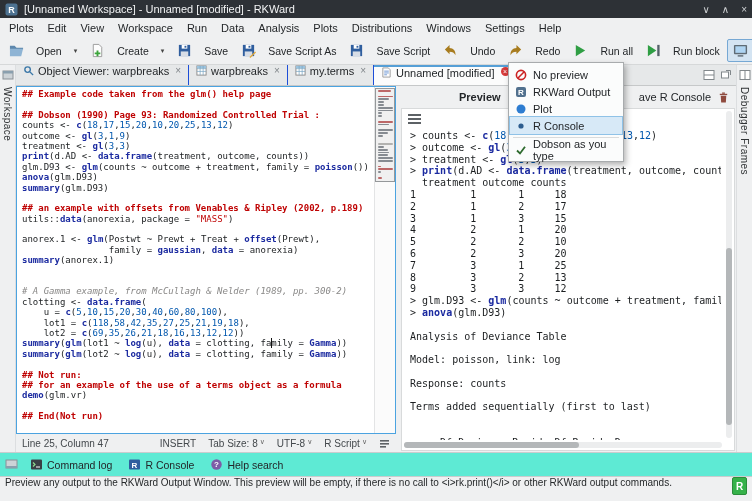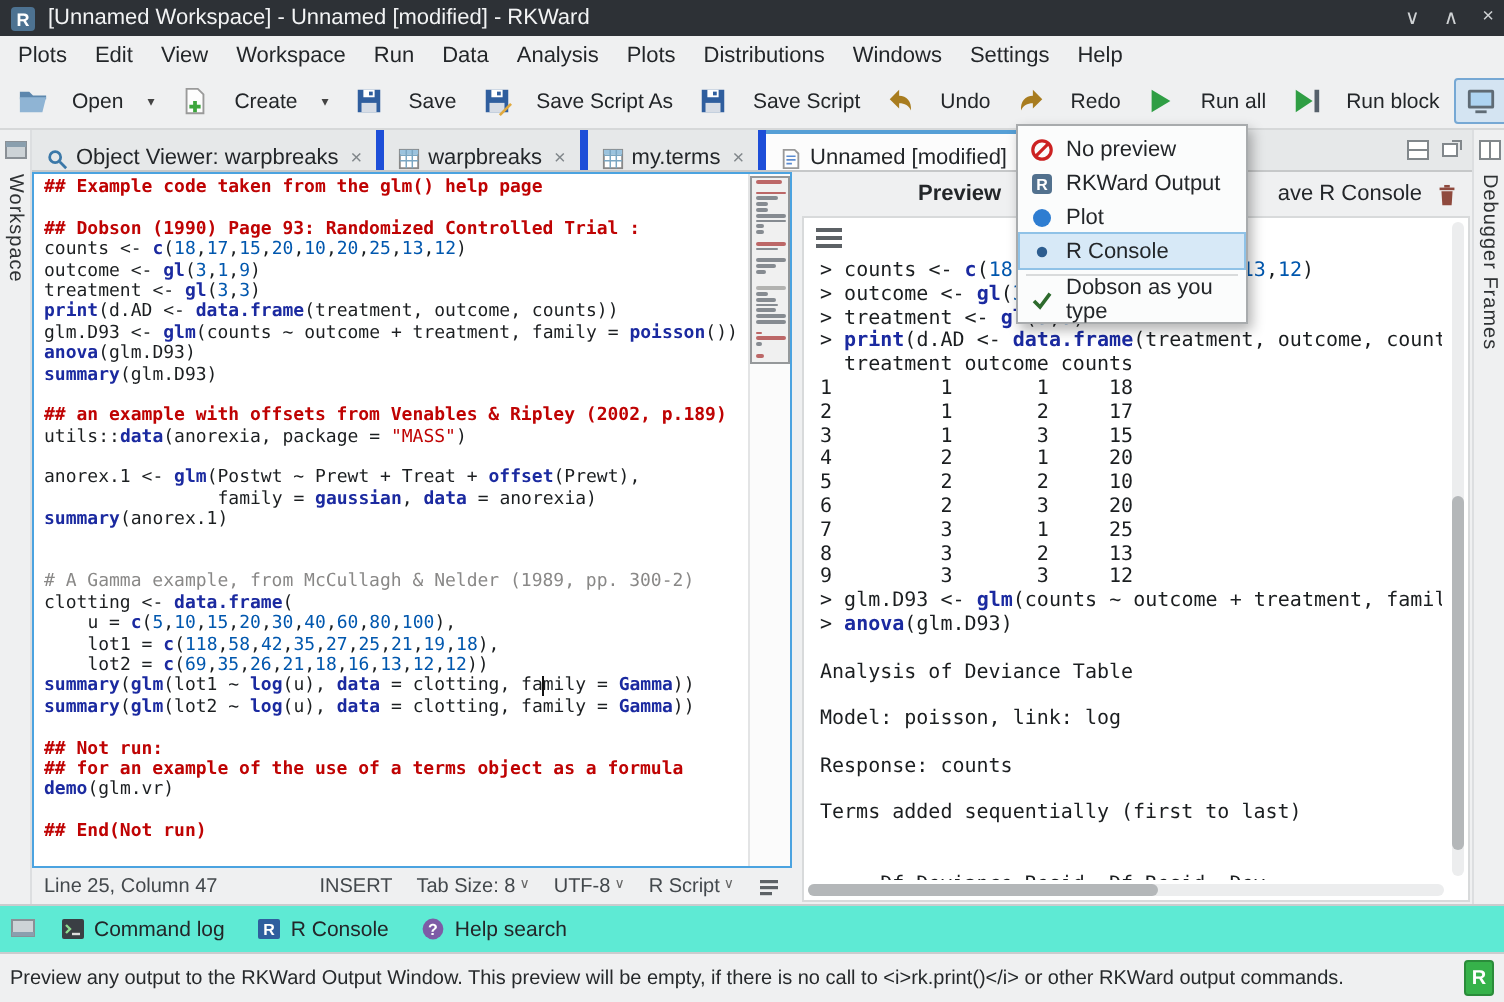--- a/index.html
+++ b/index.html
@@ -25,21 +25,21 @@
 
   .main{flex:1;display:flex;min-height:0}
   .edge{width:16px;background:#eff0f1;display:flex;flex-direction:column;align-items:center;padding-top:4px;gap:6px;flex:none}
   .edge-left{border-right:1px solid #dcdee0}
   .edge-right{border-left:1px solid #dcdee0}
   .edge svg{width:12px;height:12px;display:block}
   .vtext{writing-mode:vertical-rl;font-size:10px;color:#2f3234;letter-spacing:.5px}
 
   .center{flex:1;display:flex;flex-direction:column;min-width:0}
   .tabbar{height:21px;display:flex;align-items:stretch;background:#e6e8e9;border-bottom:1px solid #c6c8c9;flex:none}
-  .tab{display:flex;align-items:flex-end;gap:4px;padding:0 7px;font-size:11px;border-right:4px solid #1d4ed8;background:#e6e8e9;white-space:nowrap}
+  .tab{display:flex;align-items:flex-start;gap:4px;padding:0 7px;font-size:11px;border-right:1px solid #1d4ed8;background:#e6e8e9;white-space:nowrap}
   .tab.active{background:#fcfcfc;border-top:2px solid #569fd6}
   .ticon svg{width:11px;height:11px;display:block}
   .tclose{color:#80868a;font-size:10px;margin-left:2px}
   .mod-dot{width:9px;height:9px;border-radius:50%;background:#d63a3a;color:#fff;font-size:7px;line-height:9px;text-align:center;margin-left:2px}
   .corner{margin-left:auto;display:flex;align-items:center;gap:5px;padding:0 4px}
   .corner svg{width:12px;height:12px;display:block}
 
   .panes{flex:1;display:flex;min-height:0}
   .left-col{width:380px;display:flex;flex-direction:column;flex:none;min-height:0}
   .editor{flex:1;display:flex;background:#fff;border:1px solid #4ba3e0;min-height:0}
@@ -70,36 +70,36 @@
   .con-line{height:11.8px}
   .vscroll{position:absolute;top:2px;right:2px;bottom:12px;width:6px;background:#ecedee;border-radius:3px}
   .vthumb{position:absolute;top:42%;height:54%;left:0;right:0;background:#b4b7b9;border-radius:3px}
   .hscroll{position:absolute;left:2px;right:12px;bottom:2px;height:6px;background:#ecedee;border-radius:3px}
   .hthumb{position:absolute;left:0;width:55%;top:0;bottom:0;background:#b4b7b9;border-radius:3px}
 
   .toolrow{height:24px;display:flex;align-items:center;gap:8px;padding:0 5px;border-top:1px solid #caccce;background:#5eead4;font-size:10.5px;flex:none}
   .tool-btn{display:flex;align-items:center;gap:4px;padding:2px 4px}
   .tool-btn svg,.toolview svg{width:13px;height:13px;display:block}
 
-  .messagebar{height:25px;display:flex;align-items:center;border-top:1px solid #caccce;background:#eff0f1;padding:0 5px;font-size:10px;color:#26292b;gap:6px;flex:none}
+  .messagebar{height:25px;display:flex;border-top:1px solid #caccce;background:#eff0f1;padding:0 5px;font-size:10px;color:#26292b;gap:6px;flex:none}
   .msg-text{white-space:nowrap;overflow:hidden;flex:1}
   .engine{width:15px;height:18px;background:#36b24a;border:1px solid #2a8c3a;color:#fff;font-weight:bold;font-size:10px;display:flex;align-items:center;justify-content:center;border-radius:2px;flex:none}
 
   .dropdown{position:absolute;left:508px;top:62px;width:116px;background:#fbfcfc;border:1px solid #a8abad;box-shadow:2px 3px 6px rgba(0,0,0,.3);padding:3px 1px;z-index:50;font-size:11px}
   .dd-item{display:flex;align-items:center;gap:6px;height:17px;padding:0 5px}
   .dd-item.sel{background:#d7e9f7;outline:1px solid #8fc2e7}
   .dd-icon{width:12px;display:flex;justify-content:center}
   .dd-icon svg{width:12px;height:12px;display:block}
   .dd-sep{height:1px;background:#d9dbdc;margin:3px 3px}
 
   .tok-kw{color:#1b2aa0;font-weight:bold}
   .tok-num{color:#0057ae}
   .tok-str{color:#bf0303}
   .tok-doc{color:#bf0303;font-weight:bold}
-  .tok-com{color:#898887;}
+  .tok-com{color:#898887;font-style:italic}
 </style>
 </head>
 <body>
 
 <div class="window">
 
   <div class="titlebar">
     <span class="app-icon">
         <svg viewBox="0 0 13 13">
           <rect x="0.5" y="0.5" width="12" height="12" rx="2" fill="#4d7291"></rect>

